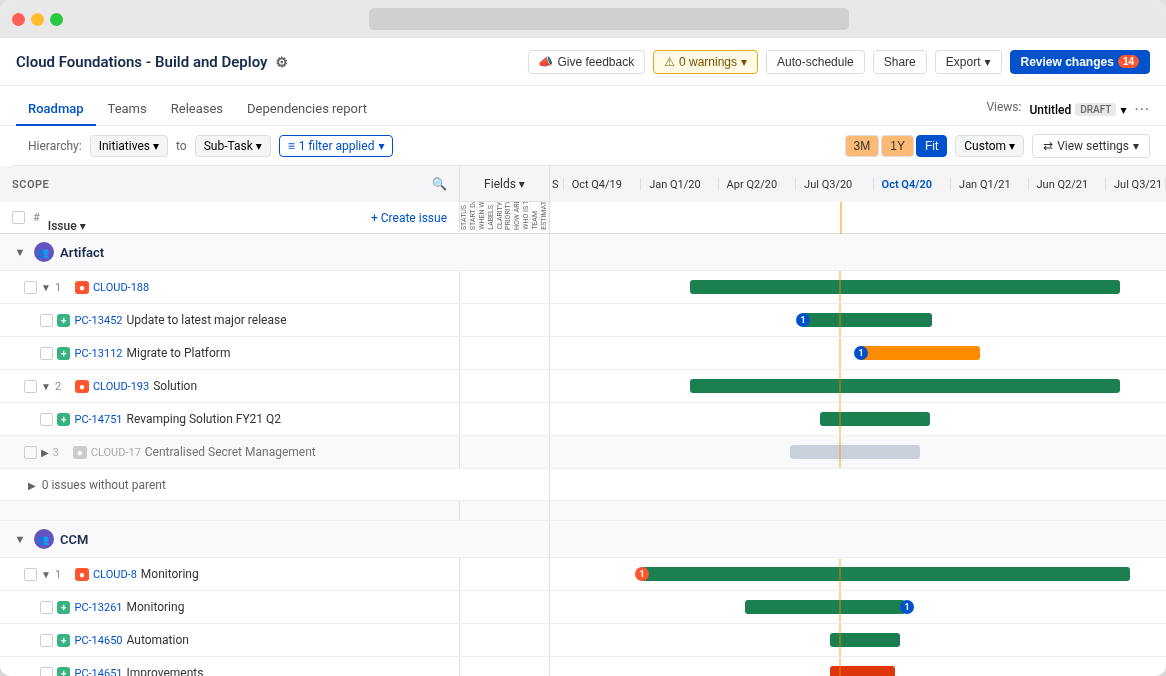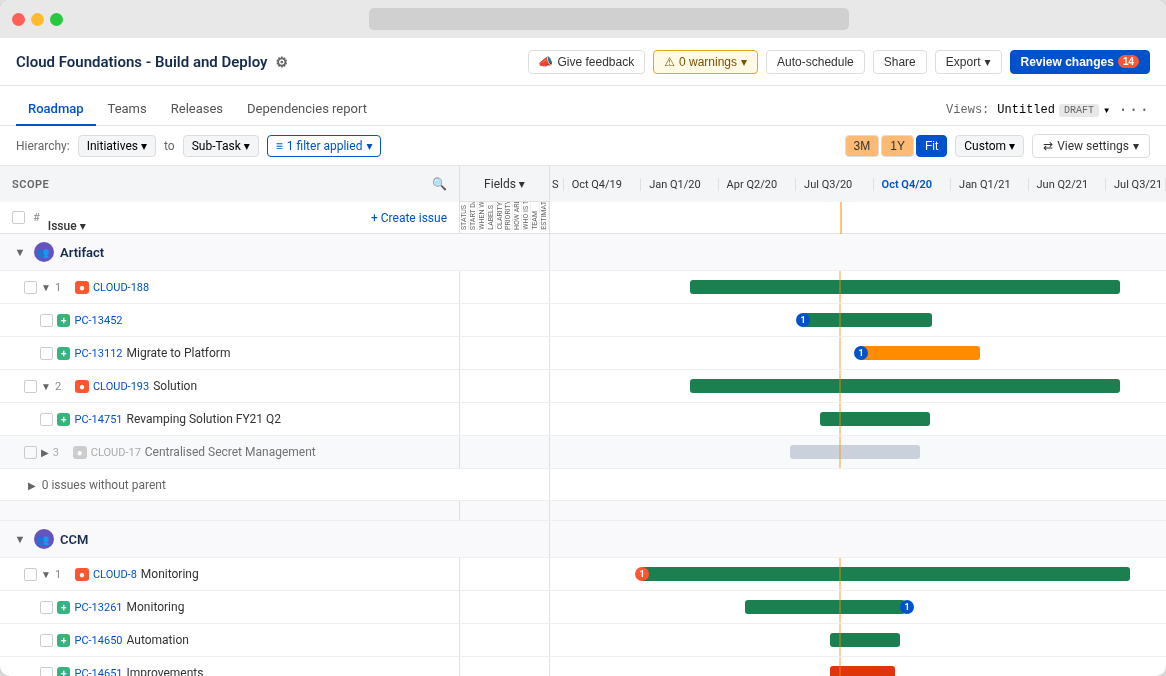--- a/index.html
+++ b/index.html
@@ -125,24 +125,22 @@
       border-bottom: 2px solid transparent;
       margin-bottom: -1px;
     }
     .nav-tab.active {
       color: #0052cc;
       border-bottom-color: #0052cc;
       font-weight: 500;
     }
     .nav-right {
       display: flex;
-      align-items: center;
       gap: 8px;
       padding-bottom: 6px;
-      font-family: Liberation Mono, monospace;
     }
     .views-label { color: #666; font-size: 12px; }
     .view-name {
       display: flex;
       align-items: center;
       gap: 4px;
       font-size: 12px;
       font-weight: 500;
     }
     .draft-badge {
@@ -155,20 +153,21 @@
     
     .toolbar {
       height: 40px;
       background: #fff;
       border-bottom: 1px solid #e8e8e8;
       display: flex;
       align-items: center;
       padding: 0 16px;
       justify-content: space-between;
       flex-shrink: 0;
+      margin-left: 12px;
     }
     .toolbar-left { display: flex; align-items: center; gap: 8px; }
     .toolbar-right { display: flex; align-items: center; gap: 8px; }
     .hierarchy-label { color: #666; font-size: 12px; }
     .select-pill {
       display: flex;
       align-items: center;
       gap: 3px;
       padding: 3px 8px;
       border-radius: 4px;
@@ -606,20 +605,21 @@
           <div style="position:absolute;left:140px;width:430px;height:14px;background:#1b7f4f;border-radius:3px;top:9px;"></div>
           <div style="position:absolute;left:289px;top:0;bottom:0;width:2px;background:rgba(255,140,0,0.4);z-index:5;"></div>
         </div>
       </div>
 
       <div class="row-pair">
         <div style="width:460px;flex-shrink:0;height:32px;display:flex;align-items:center;padding:0 12px 0 40px;gap:4px;border-right:1px solid #e0e0e0;">
           <div class="check-box"></div>
           <span class="tag-green">+</span>
           <span class="issue-id">PC-13452</span>
+          <span class="issue-title">Update to latest major release</span>
         </div>
         <div style="width:90px;flex-shrink:0;border-right:1px solid #e0e0e0;height:32px;"></div>
         <div style="flex:1;height:32px;position:relative;">
           <div style="position:absolute;left:252px;width:130px;height:14px;background:#1b7f4f;border-radius:3px;top:9px;"></div>
           <div class="progress-dot" style="left:246px;">1</div>
           <div style="position:absolute;left:289px;top:0;bottom:0;width:2px;background:rgba(255,140,0,0.4);z-index:5;"></div>
         </div>
       </div>
 
       <div class="row-pair">

